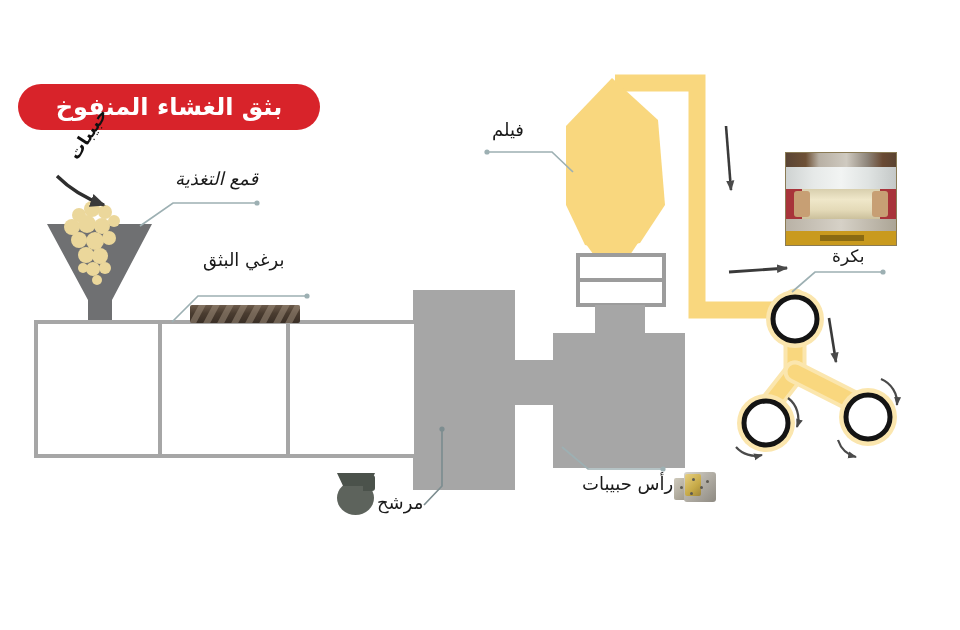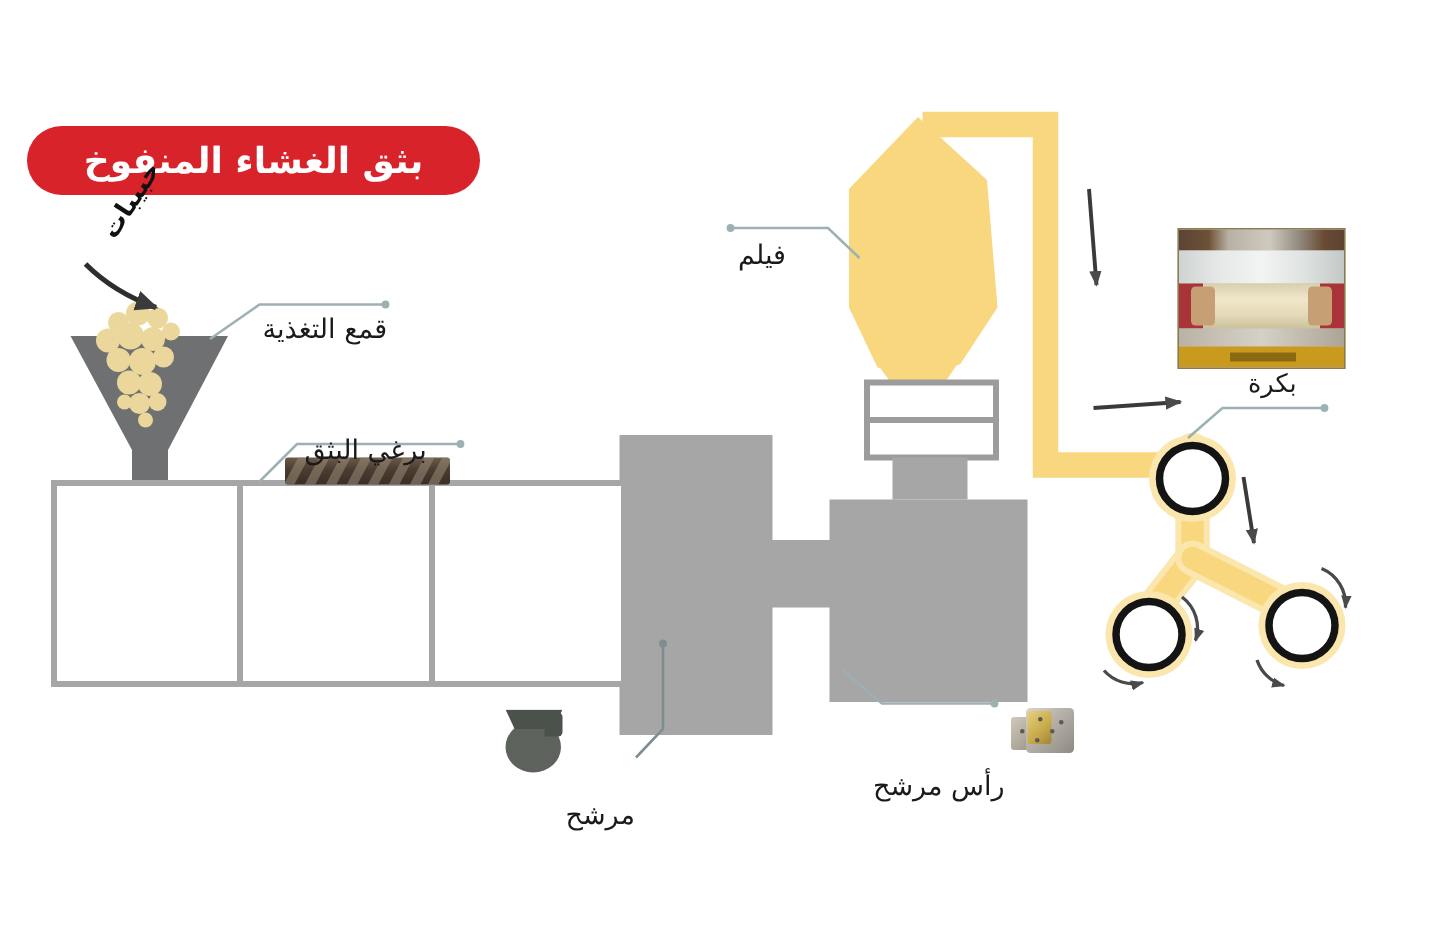--- a/index.html
+++ b/index.html
@@ -25,21 +25,21 @@
     height: 630px;
   }
   .lbl {
     position: absolute;
     font-family: "DejaVu Sans", "Liberation Sans", sans-serif;
     color: #1a1a1a;
     white-space: nowrap;
     direction: rtl;
     unicode-bidi: bidi-override;
   }
-  .lbl-18 { font-size: 18px; margin-top: 41px; }
+  .lbl-18 { font-size: 18px; }
   .lbl-17 { font-size: 17px; }
 
   
   #title-badge {
     position: absolute;
     left: 18px;
     top: 84px;
     width: 302px;
     height: 46px;
     border-radius: 23px;
@@ -357,25 +357,25 @@
     <div class="rp-band" id="rp-redR"></div>
     <div class="rp-band" id="rp-caps-l"></div>
     <div class="rp-band" id="rp-caps-r"></div>
     <div class="rp-band" id="rp-mid"></div>
     <div class="rp-band" id="rp-base"></div>
     <div class="rp-band" id="rp-tag"></div>
   </div>
 
   <div id="pellets-label">حبيبات</div>
 
-  <div class="lbl lbl-18" style="left:175px; top:168px;">قمع التغذية</div>
+  <div class="lbl lbl-18" style="left:175px; top:168px;font-style:italic;">قمع التغذية</div>
 
   <div class="lbl lbl-18" style="left:203px; top:249px;">برغي البثق</div>
 
   <div class="lbl lbl-18" style="left:377px; top:492px;text-align:right;">مرشح</div>
 
-  <div class="lbl lbl-18" style="left:582px; top:473px;">رأس مرشح</div>
+  <div class="lbl lbl-18" style="left:582px; top:473px;">رأس حبيبات</div>
 
   <div class="lbl lbl-18" style="left:492px; top:119px;">فيلم</div>
 
   <div class="lbl lbl-17" style="left:832px; top:246px;text-align:center;">بكرة</div>
 
 </div>
 
 </body></html>

